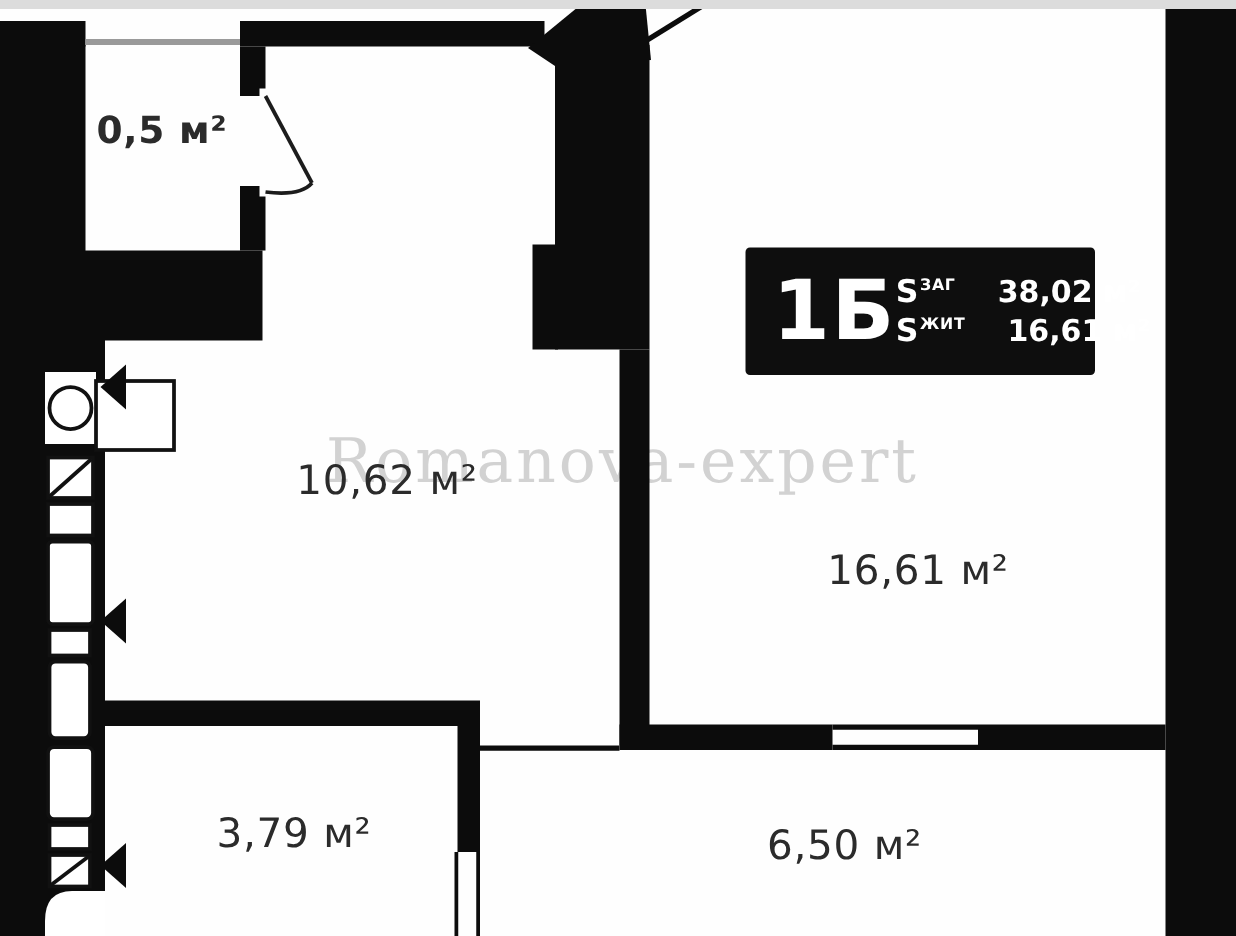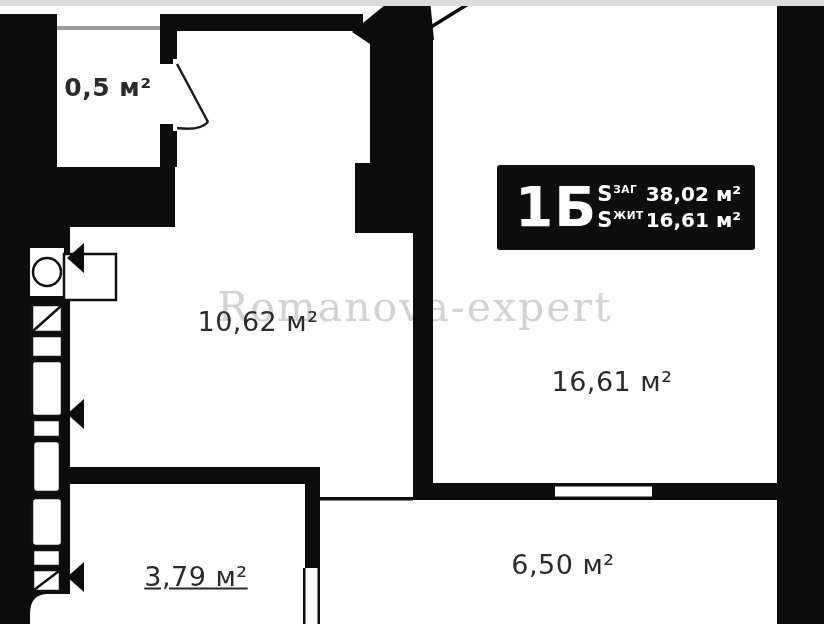--- a/index.html
+++ b/index.html
@@ -14,27 +14,27 @@
     font-size:41px;letter-spacing:2px;color:rgba(150,150,150,0.42);
     white-space:nowrap;z-index:1;user-select:none;
   }
   .plan-svg{position:absolute;left:0;top:0;z-index:2;}
   .room-label{
     position:absolute;transform:translate(-50%,-50%);z-index:3;
     font-size:27px;color:#2b2b2b;letter-spacing:0.5px;white-space:nowrap;
   }
   .room-label.small{font-size:25px;font-weight:bold;}
   .infobox{
-    position:absolute;left:497px;top:165px;width:258px;height:85px;
+    position:absolute;left:497px;top:165px;width:233px;height:85px;
     background:#0e0e0e;border-radius:3px;z-index:5;
     display:flex;align-items:center;box-sizing:border-box;padding:0 14px 0 18px;
   }
   .unit{font-size:55px;font-weight:bold;color:#ffffff;line-height:1;letter-spacing:1px;}
   .srows{margin-left:auto;display:flex;flex-direction:column;gap:5px;width:150px;}
-  .srow{display:flex;justify-content:space-between;align-items:baseline;color:#ffffff;font-weight:bold;line-height:1;}
+  .srow{display:flex;justify-content:space-between;align-items:baseline;color:#ffffff;font-weight:bold;line-height:1;gap:28px;}
   .ssym{font-size:21px;}
   .ssub{font-size:10.5px;position:relative;top:-8px;margin-left:1px;letter-spacing:0.5px;}
   .sval{font-size:20px;white-space:nowrap;text-align:center;}
 </style>
 </head>
 <body>
 
 <div class="plan">
   <div class="top-edge"></div>
 
@@ -116,21 +116,21 @@
         <polygon points="67,258 84,243 84,273"></polygon>
         <polygon points="67,414 84,399 84,429"></polygon>
         <polygon points="67,577 84,562 84,592"></polygon>
       </g>
     </g>
   </svg>
 
   <div class="room-label small" style="left:108px;top:87px;">0,5 м²</div>
   <div class="room-label" style="left:258px;top:321px;">10,62 м²</div>
   <div class="room-label" style="left:612px;top:381px;">16,61 м²</div>
-  <div class="room-label" style="left:196px;top:576px;text-decoration:underline;">3,79 м²</div>
+  <div class="room-label" style="left:196px;top:556px;">3,79 м²</div>
   <div class="room-label" style="left:563px;top:564px;">6,50 м²</div>
 
   <div class="infobox">
     <span class="unit">1Б</span>
     <div class="srows">
       <div class="srow">
         <span><span class="ssym">S</span><span class="ssub">ЗАГ</span></span>
         <span class="sval">38,02 м²</span>
       </div>
       <div class="srow">

